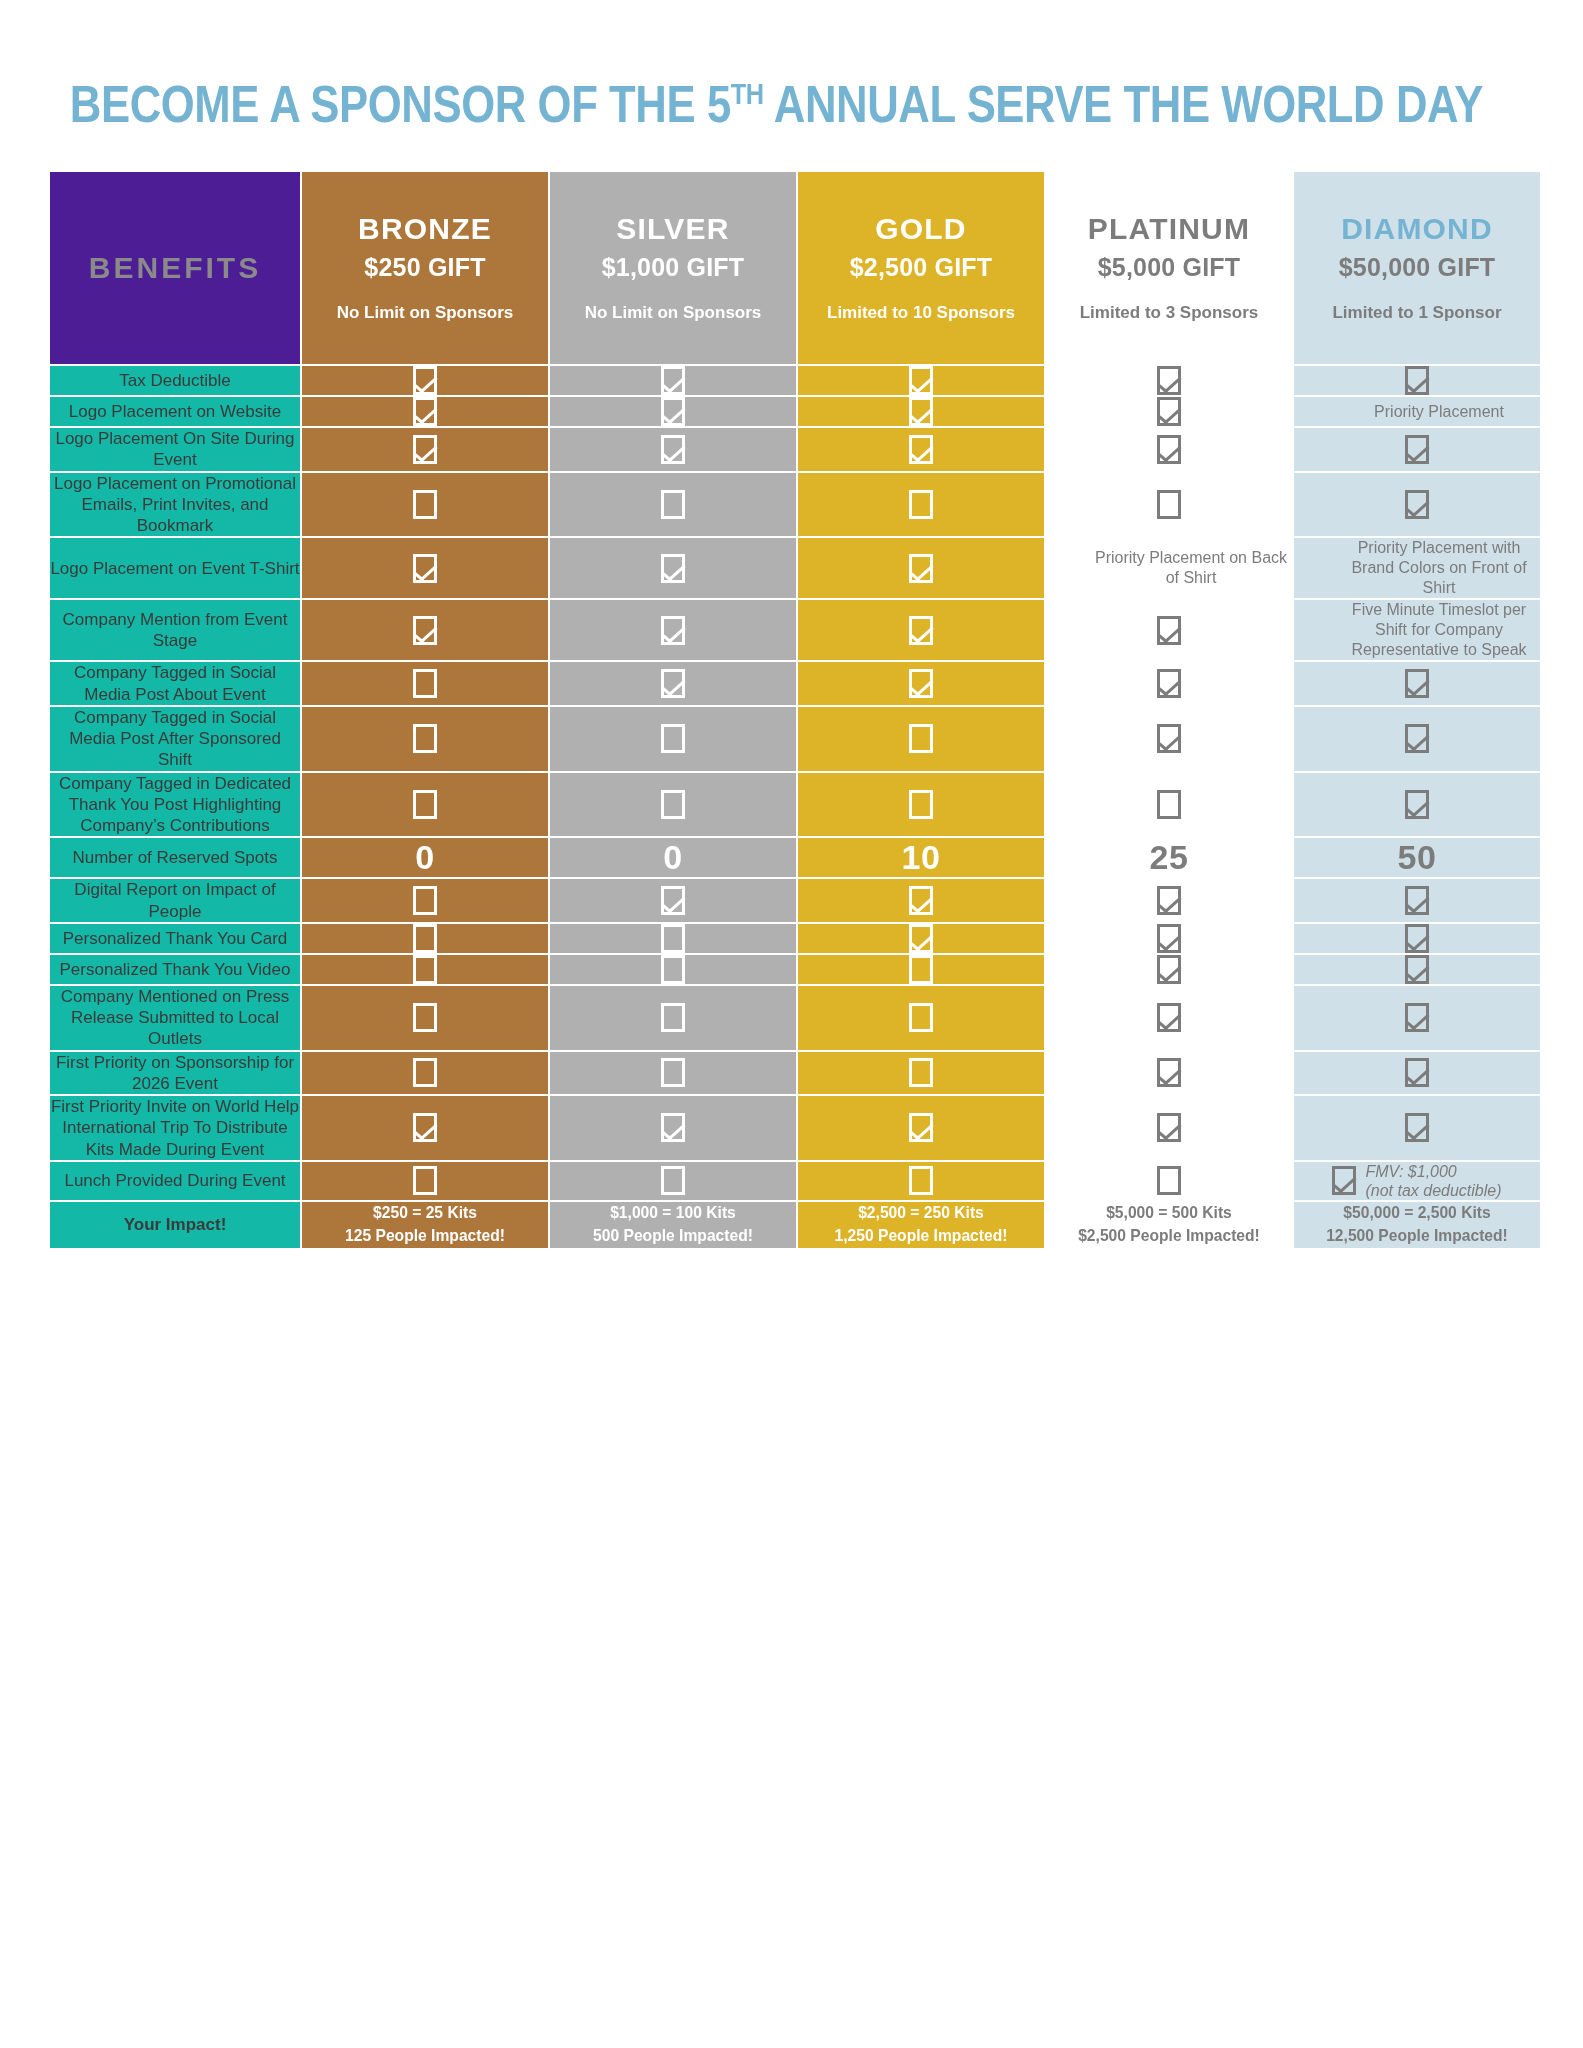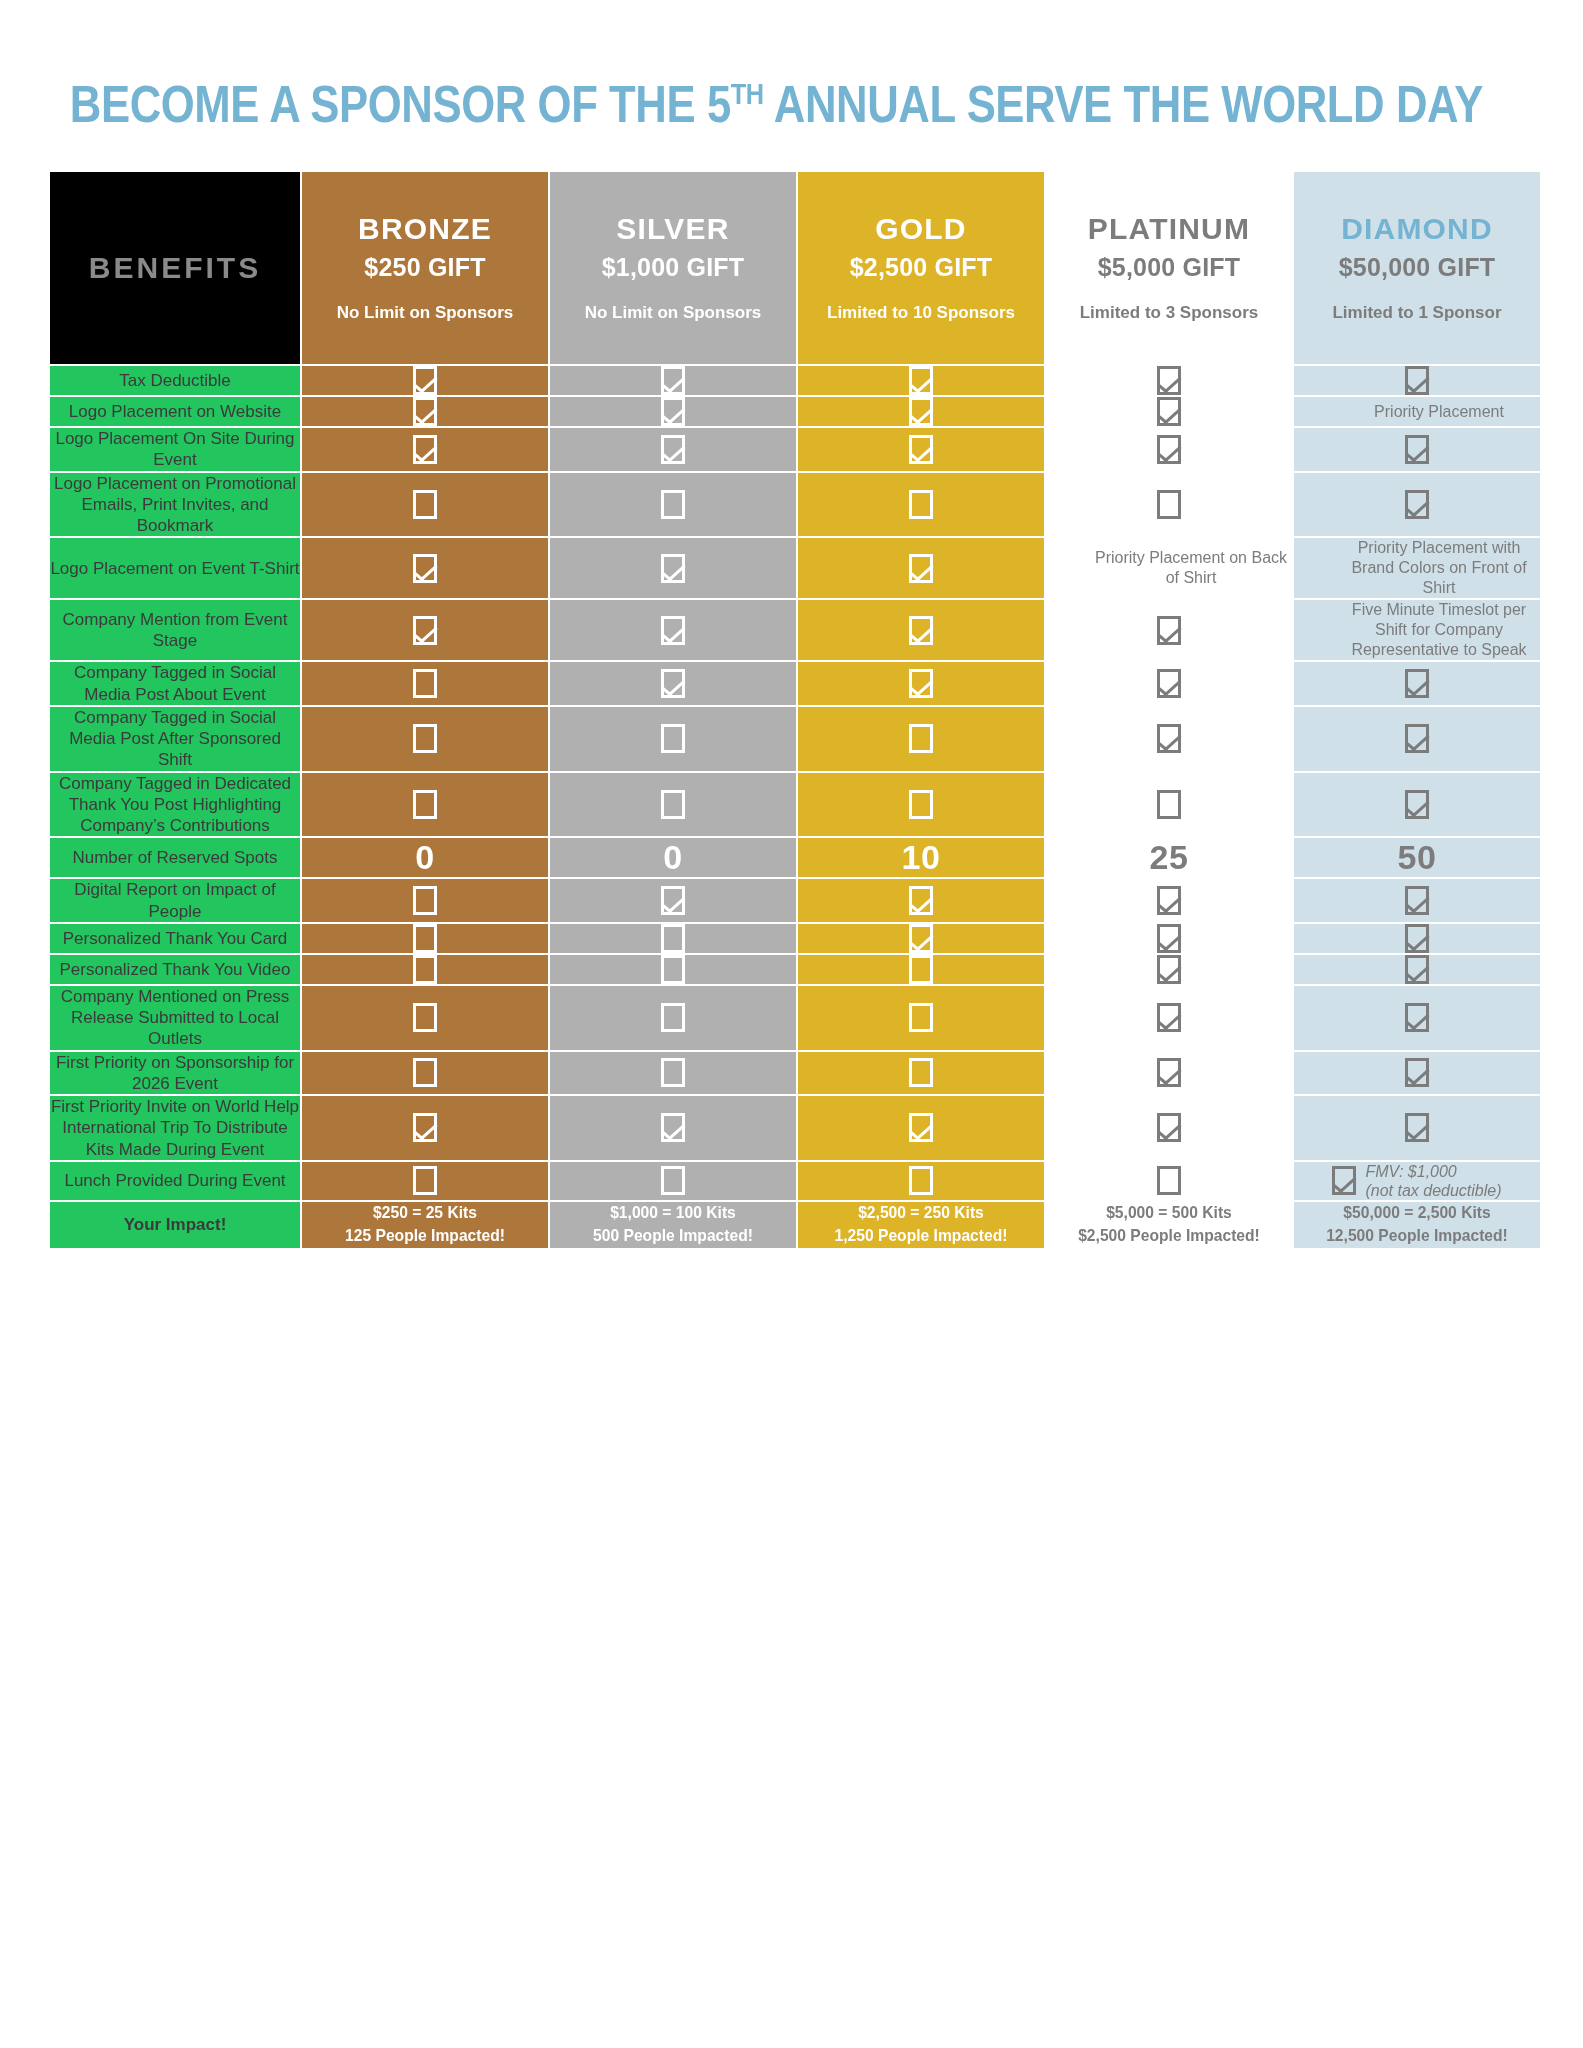--- a/index.html
+++ b/index.html
@@ -39,21 +39,21 @@
   col.c-benefit { width: 250px; }
   col.c-tier    { width: 246px; }
 
   
   .hdr {
     height: 192px;
     text-align: center;
     padding: 16px 8px 12px;
     vertical-align: middle;
   }
-  .hdr-benefit { background: #000000; }
+  .hdr-benefit { background: #4c1d95; }
   .hdr .tier-name {
     font-size: 30px; font-weight: bold; letter-spacing: 1.2px;
     line-height: 1.05; white-space: nowrap;
   }
   .hdr .tier-gift {
     font-size: 25px; font-weight: bold; letter-spacing: 0.2px;
     line-height: 1.12; margin-top: 8px; white-space: nowrap;
   }
   .hdr .tier-limit {
     font-size: 17px; font-weight: bold; line-height: 1.15; margin-top: 22px;
@@ -65,21 +65,21 @@
   .c-bronze   { background: #ad773c; color: #ffffff; text-align: center; }
   .c-silver   { background: #b0b0b0; color: #ffffff; }
   .c-gold     { background: #ddb327; color: #ffffff; }
   .c-platinum { background: #ffffff; color: #7c7c7c; }
   .c-diamond  { background: #cfe0e9; color: #7c7c7c; }
   .c-platinum.hdr .tier-name { color: #7c7c7c; }
   .c-diamond.hdr  .tier-name { color: #74b3d2; }
 
   
   .lbl {
-    background: #22c55e;
+    background: #14b8a6;
     color: #3b3b3b;
     font-size: 17px;
     line-height: 1.25;
     text-align: center;
     padding: 10px 14px;
     margin-top: 35px;
   }
   .lbl.impact { font-weight: bold; }
 
   .cell { text-align: center; padding: 8px 8px; }

